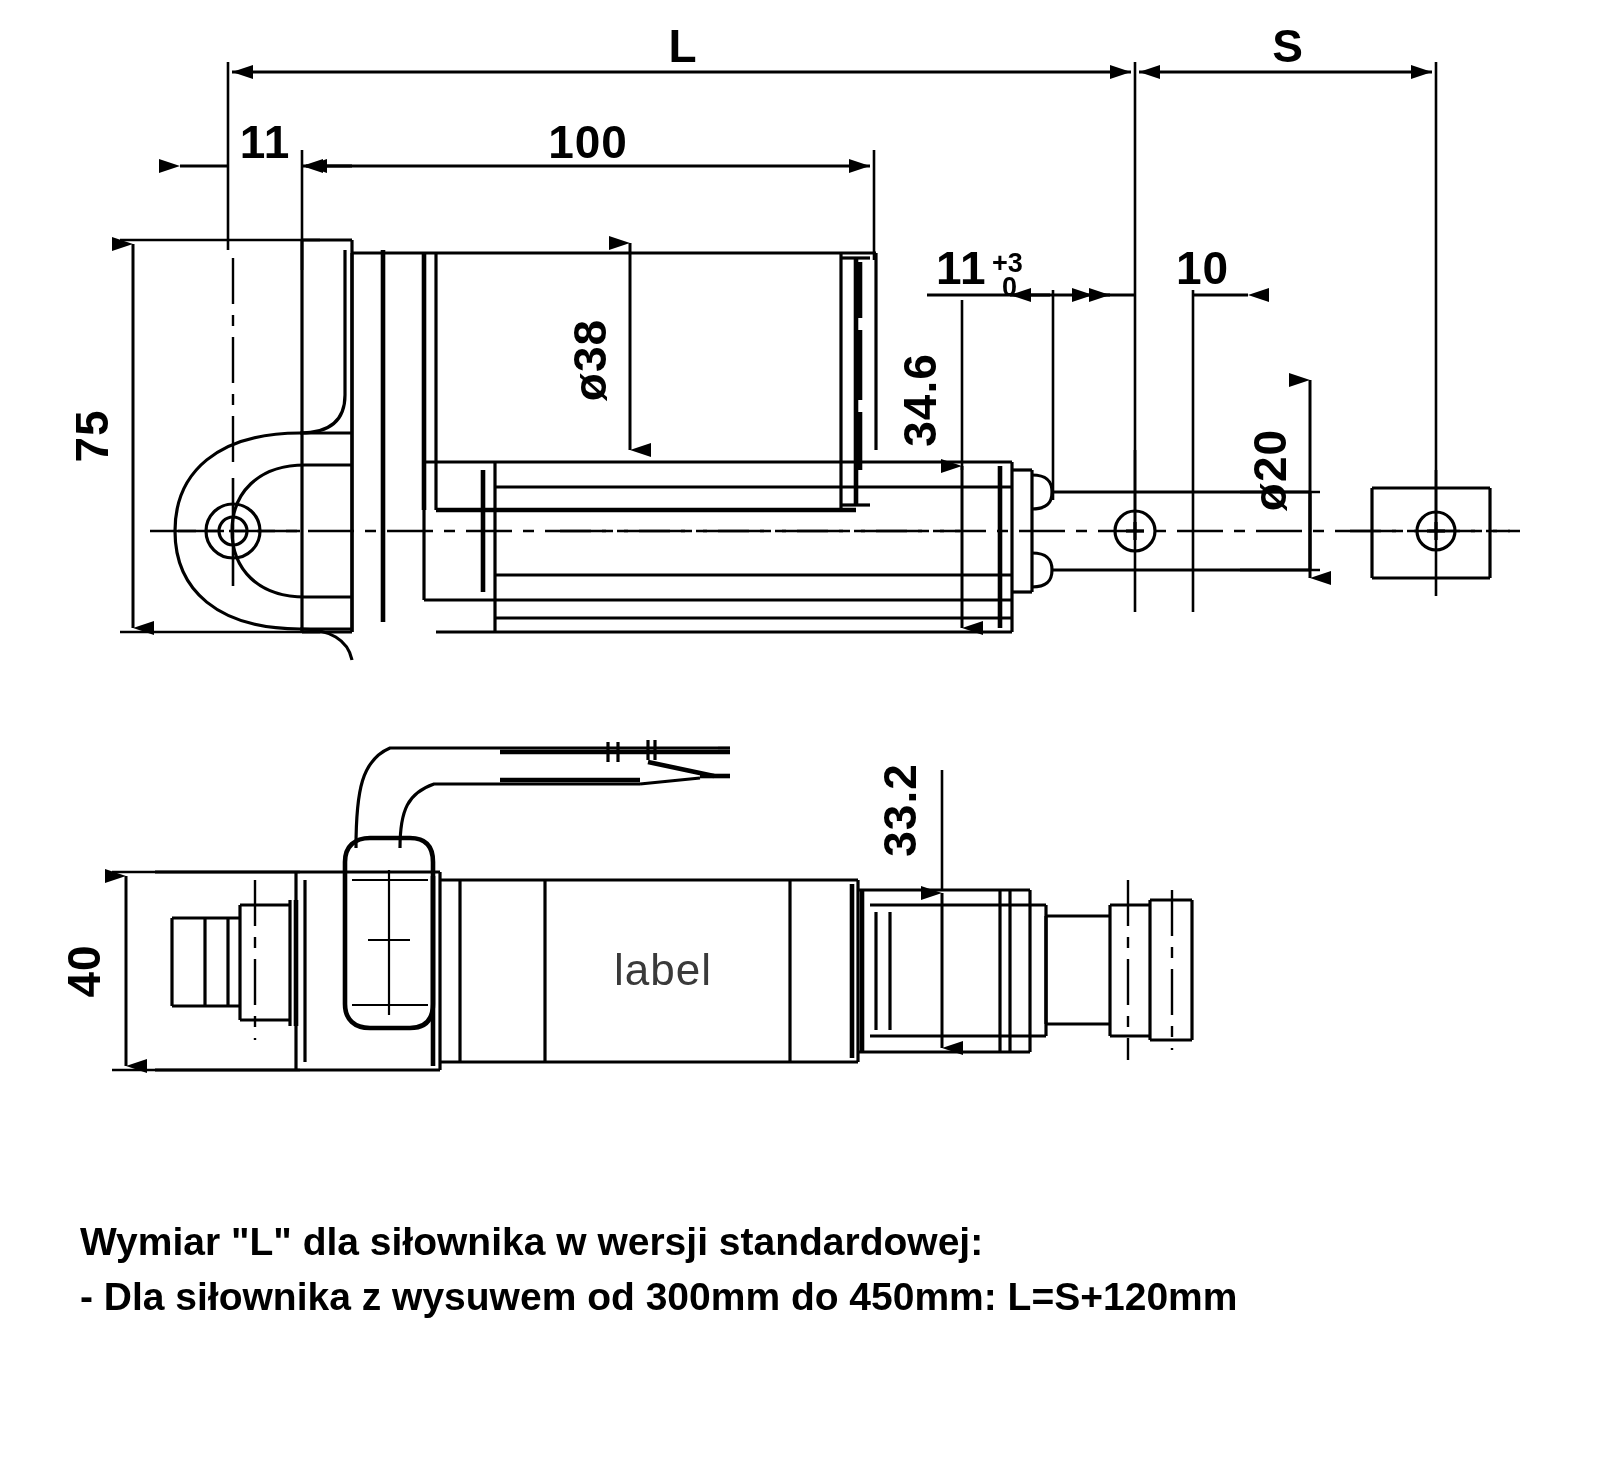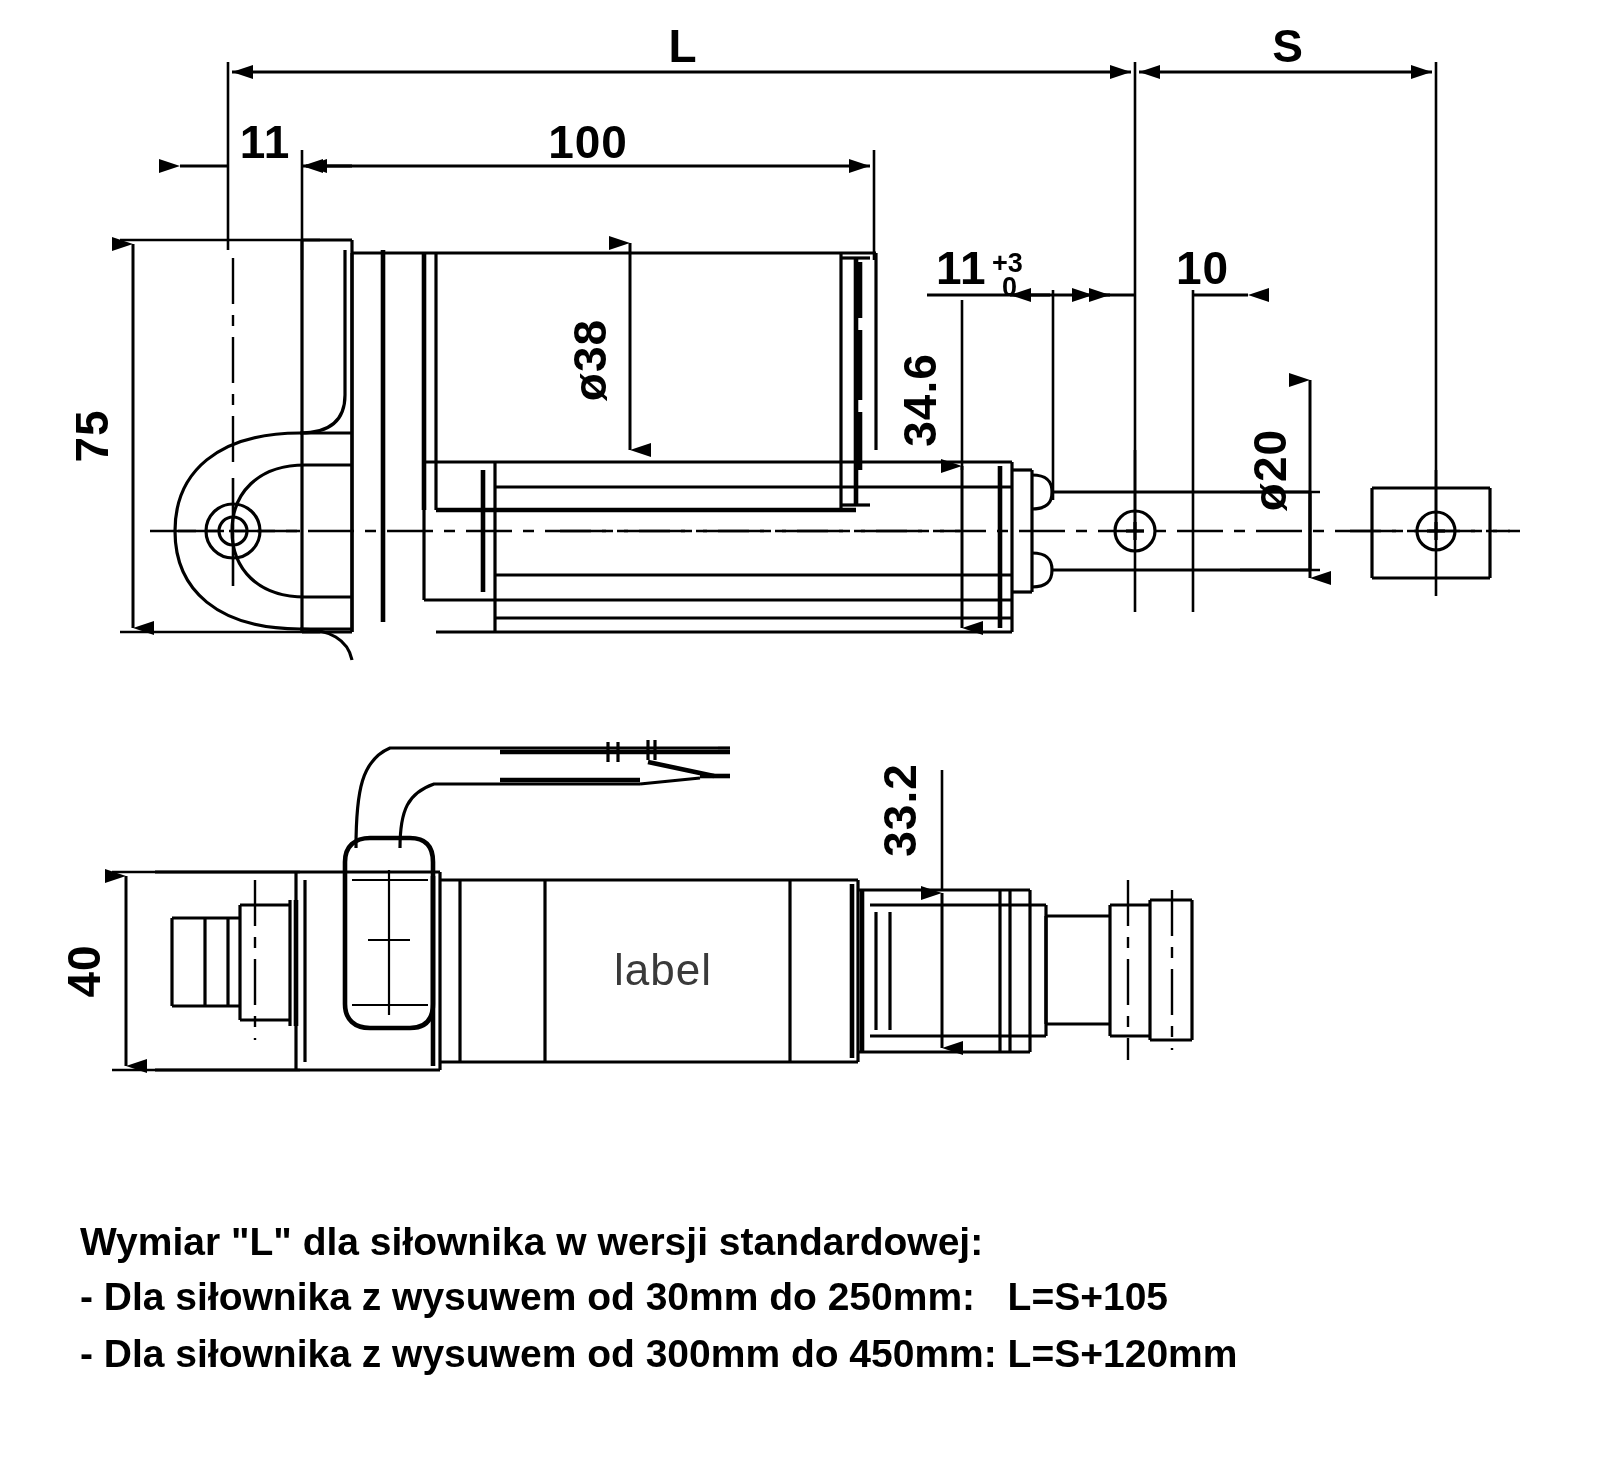--- a/index.html
+++ b/index.html
@@ -345,17 +345,16 @@
       <line class="ext" x1="112" y1="872" x2="300" y2="872"></line>
       <line class="ext" x1="112" y1="1070" x2="300" y2="1070"></line>
       <line class="dim" x1="126" y1="876" x2="126" y2="1066" marker-start="url(#ar-u)" marker-end="url(#ar-d)"></line>
       <text class="dimtext" x="100" y="971" text-anchor="middle" transform="rotate(-90 100 971)">40</text>
     </g>
 
   </svg>
 
   <div class="notes">
     <div class="notes-title">Wymiar "L" dla siłownika w wersji standardowej:</div>
-    <div class="notes-line">- Dla siłownika z wysuwem od 30mm do 250mm:   L=S+105</div>
     <div class="notes-line">- Dla siłownika z wysuwem od 300mm do 450mm: L=S+120mm</div>
   </div>
 
 </div>
 
 </body></html>

